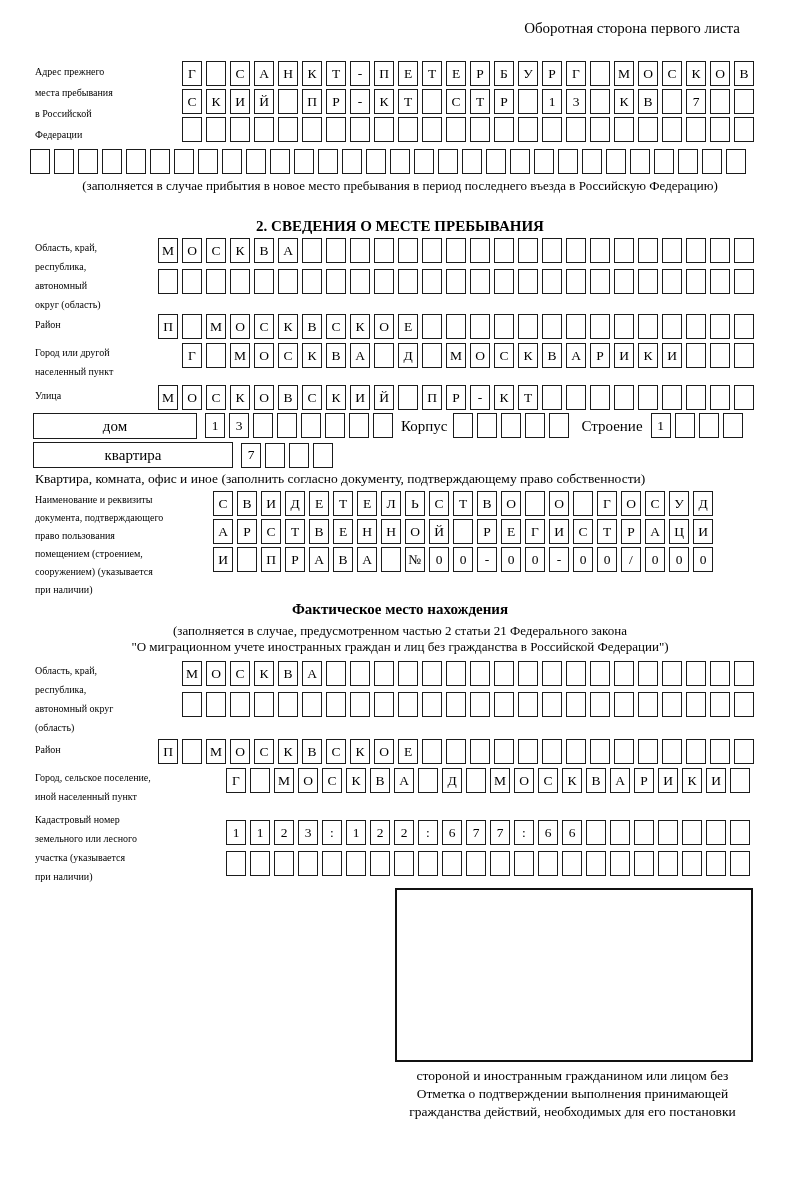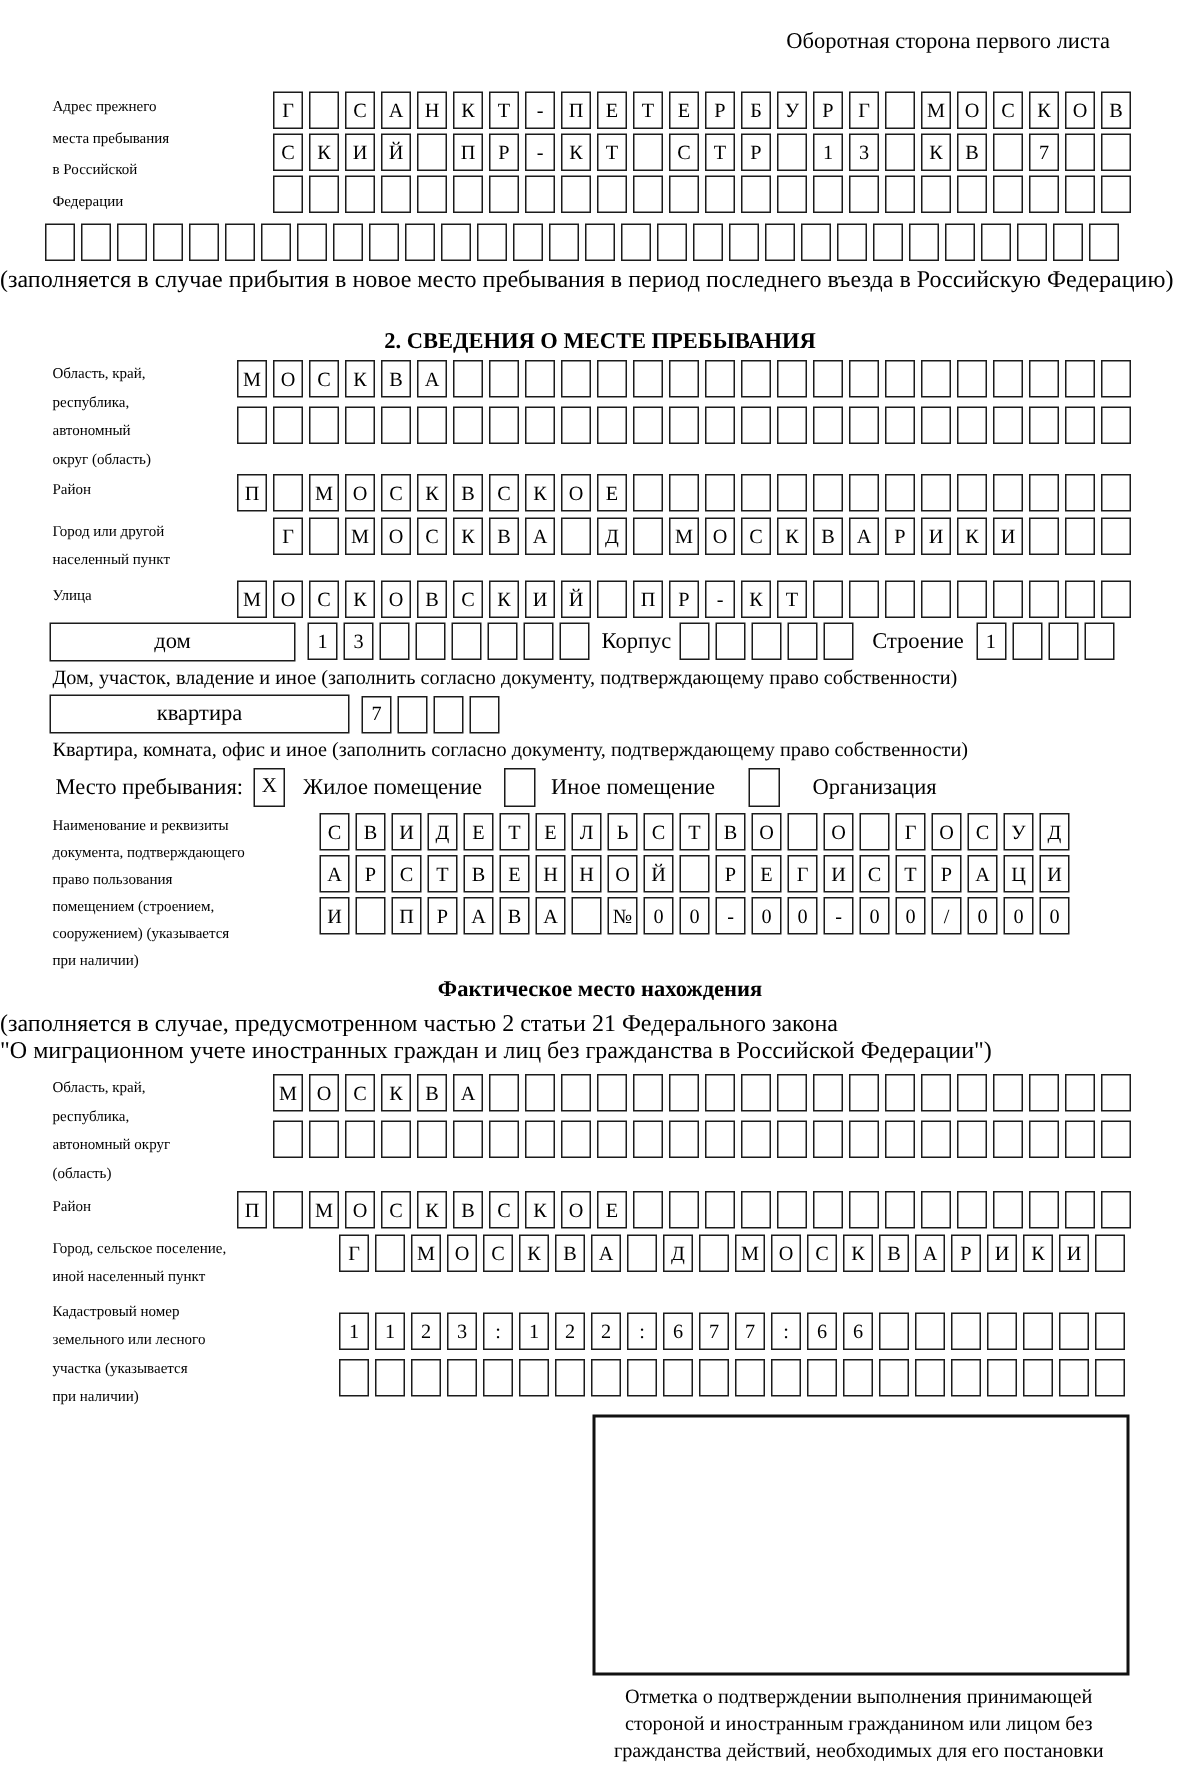--- a/index.html
+++ b/index.html
@@ -12,21 +12,21 @@
   .flabel{flex:0 0 auto;padding-left:35px;font-size:10px;line-height:21px}
   .flabel.tight{line-height:19px}
   .rows{display:flex;flex-direction:column;gap:3px}
   .boxes{display:flex;gap:4px;flex:0 0 auto}
   .cell{display:inline-flex;align-items:center;justify-content:center;
         width:20px;height:25px;border:1.8px solid #1b1b1b;
         font-size:13.5px;flex:0 0 auto;background:#fff}
   .bigbox{display:inline-flex;align-items:center;justify-content:center;
         height:26px;border:1.9px solid #1b1b1b;font-size:15px;flex:0 0 auto}
   .caption{margin-left:35px;font-size:13.5px}
-  .center{text-align:left;font-size:16px}
+  .center{text-align:center;font-size:13px}
   .title{font-weight:bold;text-align:center;font-size:15px}
   .chk{display:inline-flex;align-items:center;justify-content:center;
        width:21px;height:26px;border:1.9px solid #1b1b1b;font-size:14px;flex:0 0 auto}
   .inline-lbl{font-size:15px;line-height:26px}
   .stamp{margin:2px 0 0 395px;width:358px;height:174px;border:2px solid #111;background:#fff}
   .stamp-cap{margin:5px 0 0 345px;width:455px;text-align:center;font-size:13.5px;line-height:18px}
 </style>
 </head>
 <body>
 
@@ -339,42 +339,32 @@
         <span class="cell"></span>
       </div>
     <div class="inline-lbl" style="margin-left:12px">Строение</div>
     <div class="boxes" style="margin-left:8px">
         <span class="cell">1</span>
         <span class="cell"></span>
         <span class="cell"></span>
         <span class="cell"></span>
       </div>
   </div>
-  <div class="caption" style="margin-top:3px">Дом, участок, владение и иное (заполнить согласно документу, подтверждающему право собственности)</div>
 
   <div class="frow" style="margin:3px 0 0 33px;align-items:center">
     <div class="bigbox" style="width:200px">квартира</div>
     <div class="boxes" style="margin-left:8px">
         <span class="cell">7</span>
         <span class="cell"></span>
         <span class="cell"></span>
         <span class="cell"></span>
       </div>
   </div>
   <div class="caption" style="margin-top:3px">Квартира, комната, офис и иное (заполнить согласно документу, подтверждающему право собственности)</div>
 
-  <div class="frow" style="margin:4px 0 0 37px;align-items:center">
-    <div class="inline-lbl">Место пребывания:</div>
-    <div class="chk" style="margin-left:7px">X</div>
-    <div class="inline-lbl" style="margin-left:12px">Жилое помещение</div>
-    <div class="chk" style="margin-left:15px"></div>
-    <div class="inline-lbl" style="margin-left:10px">Иное помещение</div>
-    <div class="chk" style="margin-left:22px"></div>
-    <div class="inline-lbl" style="margin-left:22px">Организация</div>
-  </div>
 
   <div class="frow" style="margin-top:4px">
     <div class="flabel" style="width:213px;line-height:18px">
       <div>Наименование и реквизиты</div>
       <div>документа, подтверждающего</div>
       <div>право пользования</div>
       <div>помещением (строением,</div>
       <div>сооружением) (указывается</div>
       <div>при наличии)</div>
     </div>
@@ -634,19 +624,19 @@
           <span class="cell"></span>
           <span class="cell"></span>
           <span class="cell"></span>
           <span class="cell"></span>
         </div>
     </div>
   </div>
 
   <div class="stamp"></div>
   <div class="stamp-cap">
+    <div>стороной и иностранным гражданином или лицом без</div>
     <div>Отметка о подтверждении выполнения принимающей</div>
-    <div>стороной и иностранным гражданином или лицом без</div>
     <div>гражданства действий, необходимых для его постановки</div>
 
   </div>
 
 </div>
 
 </body></html>

